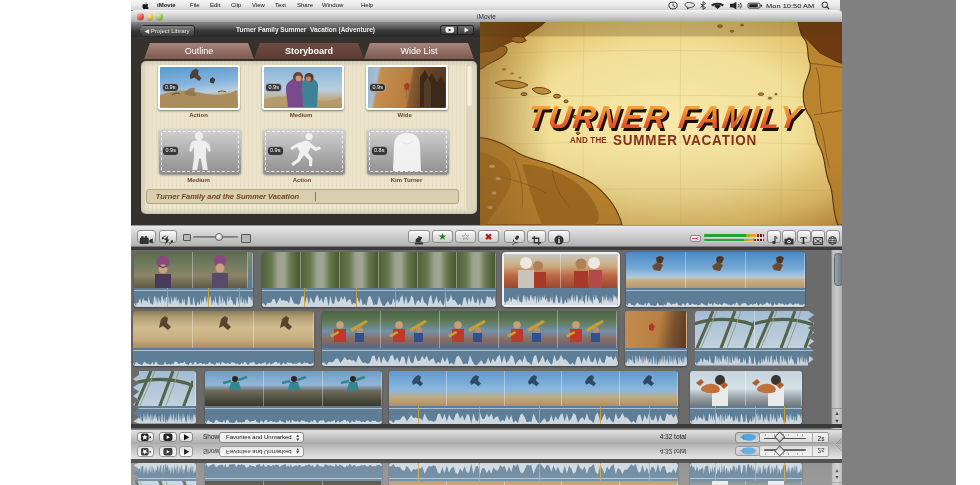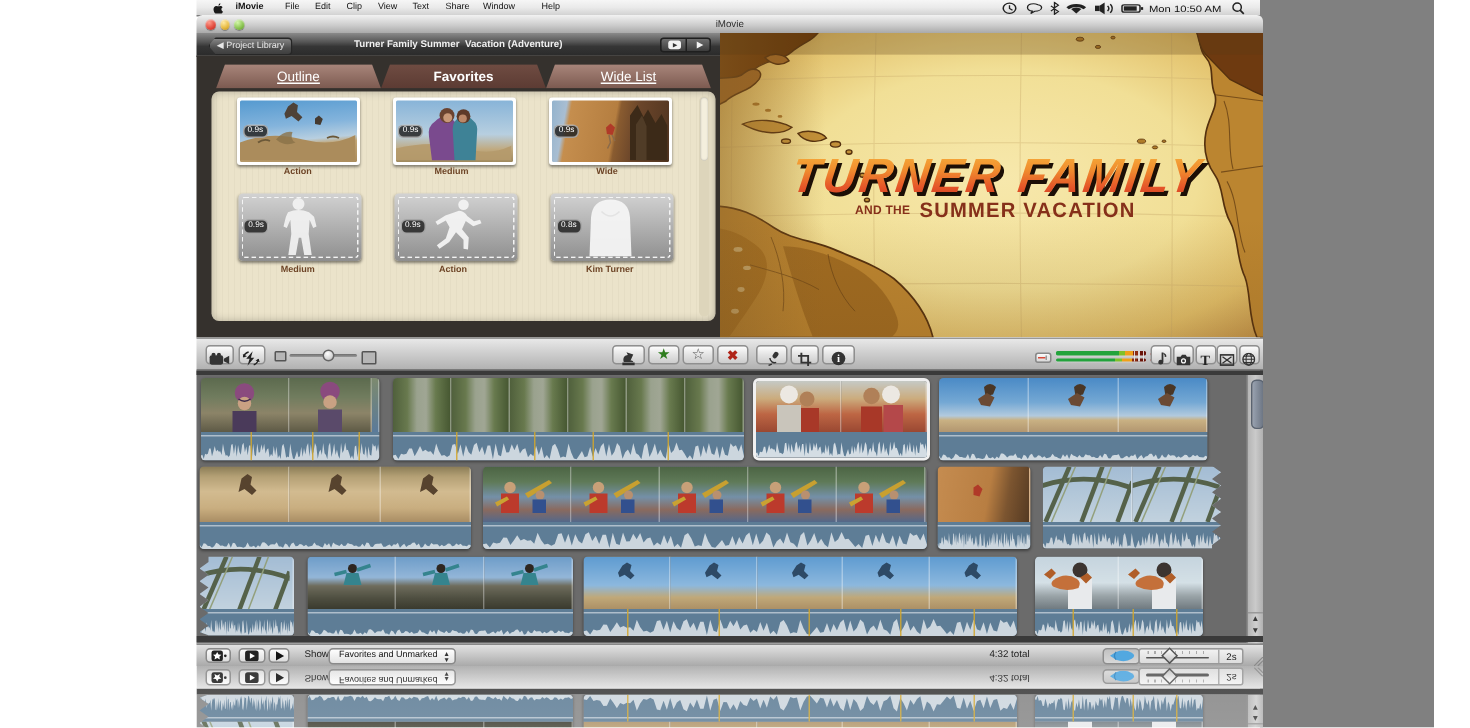--- a/index.html
+++ b/index.html
@@ -12,21 +12,21 @@
   #menubar .mi{position:absolute;top:1.5px;}
   
   #titlebar{left:131px;top:10px;width:711px;height:12px;background:linear-gradient(#f2f2f2,#cacaca 60%,#a9a9a9);border-radius:4px 4px 0 0;}
   .tl{position:absolute;top:3.2px;width:6.6px;height:6.6px;border-radius:50%;box-shadow:inset 0 0.5px 1px rgba(255,255,255,.7),0 0.5px 0.5px rgba(0,0,0,.4);}
   #titlebar .t{position:absolute;top:3px;left:0;width:100%;text-align:center;font-size:6.5px;color:#2e2e2e;}
   
   #projbar{left:131px;top:22px;width:349px;height:14.5px;background:linear-gradient(#8a8a8a,#555 40%,#353535 60%,#2b2b2b);border-bottom:1px solid #1e1e1e;}
   
   #story{left:131px;top:36.5px;width:349px;height:188.5px;background:#35312d;overflow:hidden;}
   #story .tab{position:absolute;top:6.3px;height:16.2px;width:110px;color:#fff;text-align:center;line-height:16px;font-size:9px;clip-path:polygon(6px 0,calc(100% - 6px) 0,100% 100%,0 100%);}
-  .tabu{background:linear-gradient(#a8857a,#7c5a50);text-decoration:underline;}
+  .tabu{background:linear-gradient(#a8857a,#7c5a50);}
   .tabs{background:linear-gradient(#6f4c42,#5c3b33);font-weight:bold;}
   #panel{position:absolute;left:10px;top:24px;width:336px;height:153.5px;background:repeating-linear-gradient(90deg,#ebe3ca 0 3px,#e5ddc4 3px 4px);border-radius:5px;box-shadow:inset 0 0 6px rgba(0,0,0,.25);}
   .thumbA{position:absolute;width:82px;height:45px;background:#fff;border-radius:2px;box-shadow:0 1px 2px rgba(0,0,0,.45);padding:2px;box-sizing:border-box;}
   .thumbA .ph{width:100%;height:100%;border-radius:1px;}
   .badge{position:absolute;left:3.5px;top:17.5px;background:rgba(35,35,35,.85);color:#fff;font-size:5.5px;line-height:7.5px;padding:0 2.5px;border-radius:4px;border:1px solid rgba(255,255,255,.55);}
   .lbl{position:absolute;width:90px;text-align:center;font-size:6px;font-weight:bold;color:#6d4426;}
   .thumbB{position:absolute;width:82px;height:45px;border-radius:3px;background:linear-gradient(#d2d2d2,#8e8e8e);box-shadow:0 1px 2px rgba(0,0,0,.45);}
   .thumbB .dash{position:absolute;left:2px;top:2px;right:2px;bottom:2px;border:1.5px dashed #f4f4f4;border-radius:2px;}
   #titlestrip{position:absolute;left:4.7px;top:128px;width:313px;height:15px;background:#d9cfae;border:1px solid #b1a584;border-radius:3px;color:#6b4422;font-size:7.5px;font-style:italic;font-weight:bold;line-height:14px;padding-left:9px;box-sizing:border-box;}
   #scrollS{position:absolute;left:325px;top:3px;width:7px;height:147px;background:#ddd5bb;border-radius:4px;}
@@ -109,21 +109,21 @@
       <div style="position:absolute;left:50%;top:0;width:1px;height:100%;background:#1f1f1f;"></div>
       <svg width="34" height="8" viewBox="0 0 34 8" style="position:absolute;left:0;top:0;">
         <rect x="4.5" y="1" width="8.5" height="5.8" rx="1.8" fill="#f2f2f2"></rect>
         <path d="M7.6 2.6 l3 1.5 -3 1.5z" fill="#333"></path>
         <path d="M23.5 1.6 l4.4 2.4 -4.4 2.4z" fill="#f2f2f2"></path>
       </svg>
     </div>
 </div>
 <div id="story" class="abs">
   <div class="tab tabu" style="left:13px;">Outline</div>
-  <div class="tab tabs" style="left:123px;">Favorites</div>
+  <div class="tab tabs" style="left:123px;">Storyboard</div>
   <div class="tab tabu" style="left:233px;">Wide List</div>
   <div id="panel">
     <div id="scrollS">
         <div class="th"></div>
       </div>
     <div class="thumbA" style="left:17px;top:4.5px;">
       <div class="ph" style="background:linear-gradient(175deg,#559ad0 0%,#84b4dc 40%,#b8cfe0 62%,#c2a676 70%,#ab8c5c 100%);position:relative;overflow:hidden;">
         <svg width="77" height="40" viewBox="0 0 77 40" style="position:absolute;left:0;top:0;">
             <path d="M0 28 q20-8 42 -2 q20 5 35-3 V40 H0z" fill="#ab8c5c"></path>
             <path d="M24 26 q5-6 11-5 q-2 5 2 7 q-7 3-13-2z" fill="#8a7248" opacity="0.8"></path>
@@ -183,20 +183,21 @@
       <div class="dash"></div>
       <svg width="80" height="42" viewBox="0 0 80 42" style="position:absolute;left:0;top:0;">
           <path d="M40 4 q12 0 13 12 l1 26 h-28 l1-26 q1-12 13-12z" fill="#f4f4f4" opacity="0.95"></path>
           <path d="M34 12 q6 6 12 0" stroke="#d8d8d8" stroke-width="1" fill="none" opacity="0.6"></path>
         </svg>
       <span class="badge">0.8s</span>
     </div>
     <div class="lbl" style="left:12.5px;top:116.5px;">Medium</div>
     <div class="lbl" style="left:116px;top:116.5px;">Action</div>
     <div class="lbl" style="left:220.5px;top:116.5px;">Kim Turner</div>
+    <div id="titlestrip">Turner Family and the Summer Vacation<span style="position:absolute;left:168px;top:2px;width:1px;height:9px;background:#e05050;"></span></div>
   </div>
 </div>
 <div id="map" class="abs">
 <svg width="362" height="203" viewBox="0 0 362 197" preserveAspectRatio="none">
   <defs>
     <radialGradient id="mbase" cx="52%" cy="48%" r="72%">
       <stop offset="0" stop-color="#f7e8ac"></stop>
       <stop offset="0.5" stop-color="#f1df96"></stop>
       <stop offset="0.78" stop-color="#e2c06a"></stop>
       <stop offset="1" stop-color="#bd8c44"></stop>

